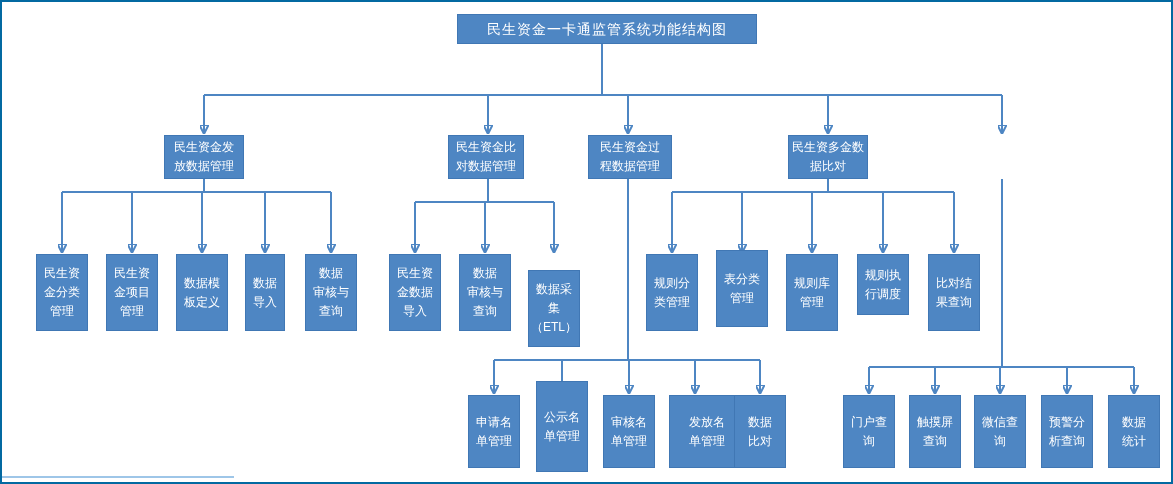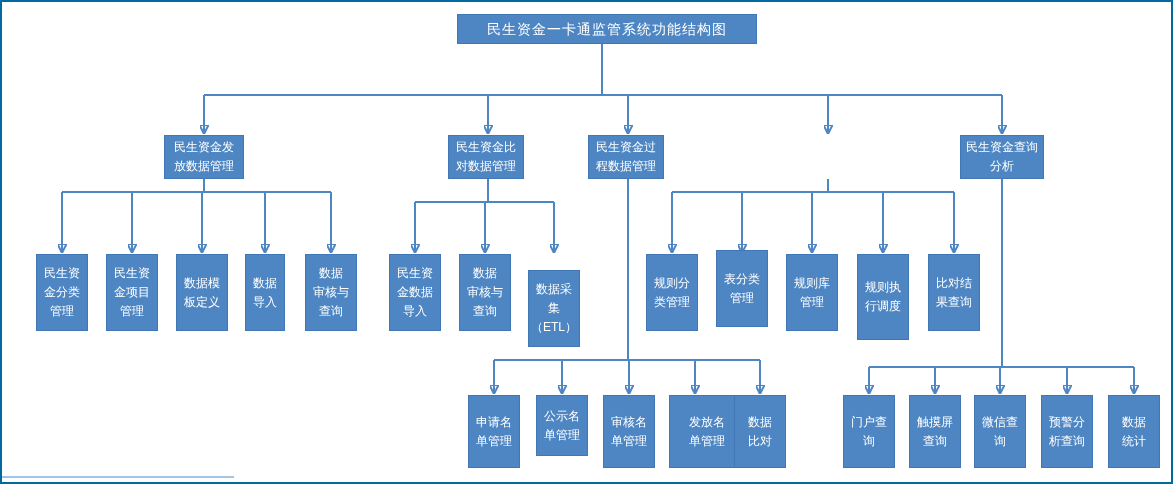--- a/index.html
+++ b/index.html
@@ -86,24 +86,24 @@
     <line x1="1065" y1="365" x2="1065" y2="390" marker-end="url(#arw)"></line>
     <line x1="1132" y1="365" x2="1132" y2="390" marker-end="url(#arw)"></line>
   </svg>
 
   <div class="node title" style="left:455px;top:12px;width:300px;height:30px">民生资金一卡通监管系统功能结构图</div>
 
   <div class="node" style="left:162px;top:133px;width:80px;height:44px">民生资金发
 放数据管理</div>
   <div class="node" style="left:446px;top:133px;width:76px;height:44px">民生资金比
 对数据管理</div>
-  <div class="node" style="left:586px;top:133px;width:76px;height:44px">民生资金过
+  <div class="node" style="left:586px;top:133px;width:84px;height:44px">民生资金过
 程数据管理</div>
-  <div class="node" style="left:958px;top:133px;width:84px;height:44px">民生资金查询
-分析</div>
+  <div class="node" style="left:786px;top:133px;width:80px;height:44px">民生资多金数
+据比对</div>
 
   <div class="node" style="left:34px;top:252px;width:52px;height:77px">民生资
 金分类
 管理</div>
   <div class="node" style="left:104px;top:252px;width:52px;height:77px">民生资
 金项目
 管理</div>
   <div class="node" style="left:174px;top:252px;width:52px;height:77px">数据模
 板定义</div>
   <div class="node" style="left:243px;top:252px;width:40px;height:77px">数据
@@ -121,28 +121,28 @@
   <div class="node" style="left:526px;top:268px;width:52px;height:77px">数据采
 集
 （ETL）</div>
 
   <div class="node" style="left:644px;top:252px;width:52px;height:77px">规则分
 类管理</div>
   <div class="node" style="left:714px;top:248px;width:52px;height:77px">表分类
 管理</div>
   <div class="node" style="left:784px;top:252px;width:52px;height:77px">规则库
 管理</div>
-  <div class="node" style="left:855px;top:252px;width:52px;height:86px">规则执
+  <div class="node" style="left:855px;top:252px;width:52px;height:61px">规则执
 行调度</div>
   <div class="node" style="left:926px;top:252px;width:52px;height:77px">比对结
 果查询</div>
 
   <div class="node" style="left:466px;top:393px;width:52px;height:73px">申请名
 单管理</div>
-  <div class="node" style="left:534px;top:393px;width:52px;height:61px">公示名
+  <div class="node" style="left:534px;top:379px;width:52px;height:91px">公示名
 单管理</div>
   <div class="node" style="left:601px;top:393px;width:52px;height:73px">审核名
 单管理</div>
   <div class="node" style="left:667px;top:393px;width:76px;height:73px">发放名
 单管理</div>
   <div class="node" style="left:732px;top:393px;width:52px;height:73px">数据
 比对</div>
 
   <div class="node" style="left:841px;top:393px;width:52px;height:73px">门户查
 询</div>

